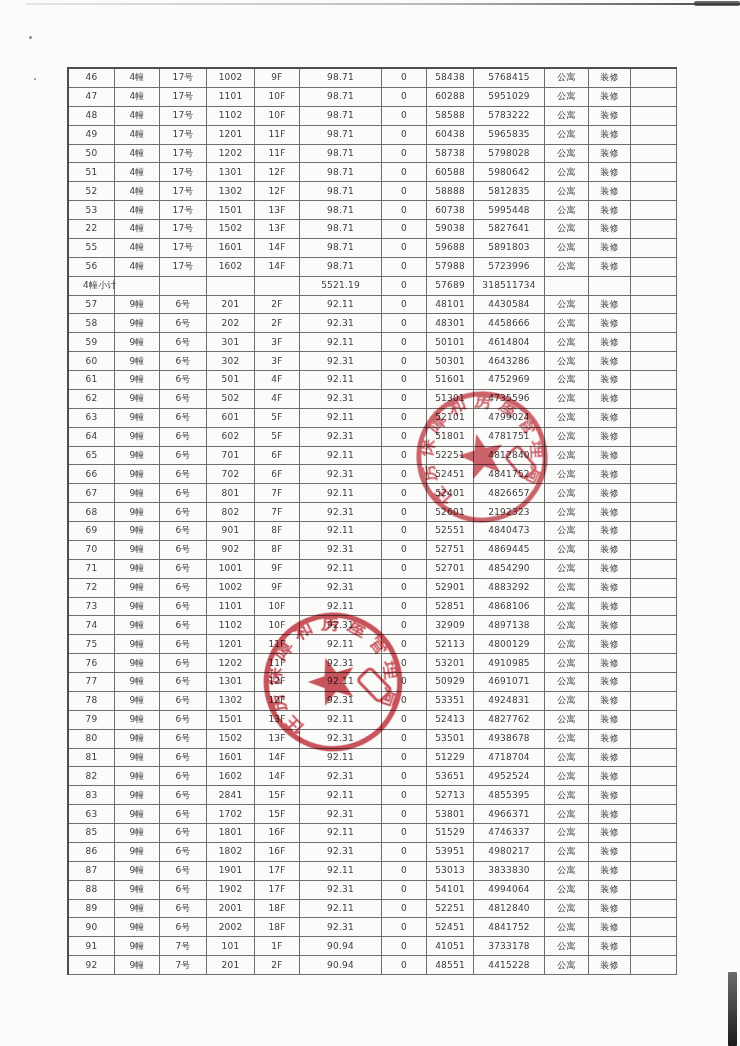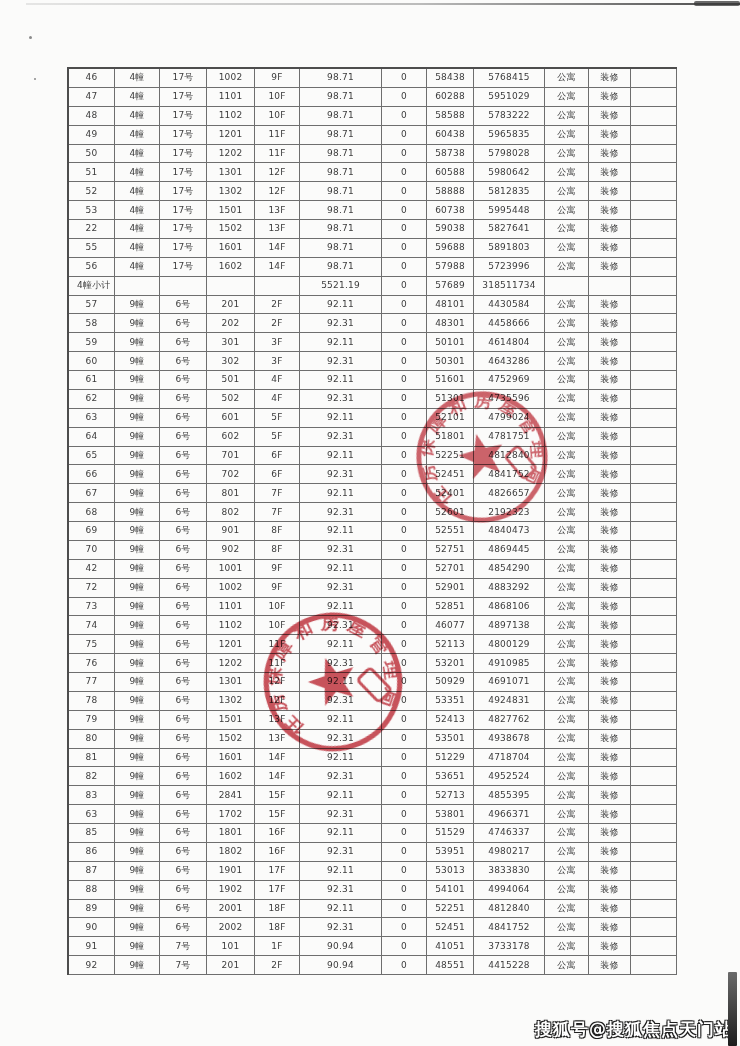--- a/index.html
+++ b/index.html
@@ -27,21 +27,21 @@
     background:transparent;
     color:#3c3c3c;
   }
   .trow { display:contents; }
   .tcell {
     border-right:1px solid #6e6e6e; border-bottom:1px solid #6e6e6e;
     display:flex; align-items:center; justify-content:center;
     font-size:9px; line-height:1; letter-spacing:.2px;
     color:#3c3c3c; white-space:nowrap; overflow:visible;
   }
-  .tcell.subtotal { justify-content:flex-start; padding-left:8px; }
+  .tcell.subtotal { justify-content:flex-start; padding-left:14px; }
 
   
   .stamp { position:absolute; color:#c5414b; mix-blend-mode:multiply; opacity:.82; filter:blur(.4px); }
   .stamp svg { width:100%; height:100%; overflow:visible; }
   .stamp-1 { left:412px; top:387px; width:140px; height:140px; transform:rotate(-14deg); }
   .stamp-2 { left:259px; top:608px; width:148px; height:148px; transform:rotate(-18deg); opacity:.9; }
 
   
   .watermark {
     position:absolute; right:7px; bottom:5px;
@@ -80,24 +80,24 @@
       <div class="trow"><div class="tcell">61</div><div class="tcell">9幢</div><div class="tcell">6号</div><div class="tcell">501</div><div class="tcell">4F</div><div class="tcell">92.11</div><div class="tcell">0</div><div class="tcell">51601</div><div class="tcell">4752969</div><div class="tcell">公寓</div><div class="tcell">装修</div><div class="tcell"></div></div>
       <div class="trow"><div class="tcell">62</div><div class="tcell">9幢</div><div class="tcell">6号</div><div class="tcell">502</div><div class="tcell">4F</div><div class="tcell">92.31</div><div class="tcell">0</div><div class="tcell">51301</div><div class="tcell">4735596</div><div class="tcell">公寓</div><div class="tcell">装修</div><div class="tcell"></div></div>
       <div class="trow"><div class="tcell">63</div><div class="tcell">9幢</div><div class="tcell">6号</div><div class="tcell">601</div><div class="tcell">5F</div><div class="tcell">92.11</div><div class="tcell">0</div><div class="tcell">52101</div><div class="tcell">4799024</div><div class="tcell">公寓</div><div class="tcell">装修</div><div class="tcell"></div></div>
       <div class="trow"><div class="tcell">64</div><div class="tcell">9幢</div><div class="tcell">6号</div><div class="tcell">602</div><div class="tcell">5F</div><div class="tcell">92.31</div><div class="tcell">0</div><div class="tcell">51801</div><div class="tcell">4781751</div><div class="tcell">公寓</div><div class="tcell">装修</div><div class="tcell"></div></div>
       <div class="trow"><div class="tcell">65</div><div class="tcell">9幢</div><div class="tcell">6号</div><div class="tcell">701</div><div class="tcell">6F</div><div class="tcell">92.11</div><div class="tcell">0</div><div class="tcell">52251</div><div class="tcell">4812840</div><div class="tcell">公寓</div><div class="tcell">装修</div><div class="tcell"></div></div>
       <div class="trow"><div class="tcell">66</div><div class="tcell">9幢</div><div class="tcell">6号</div><div class="tcell">702</div><div class="tcell">6F</div><div class="tcell">92.31</div><div class="tcell">0</div><div class="tcell">52451</div><div class="tcell">4841752</div><div class="tcell">公寓</div><div class="tcell">装修</div><div class="tcell"></div></div>
       <div class="trow"><div class="tcell">67</div><div class="tcell">9幢</div><div class="tcell">6号</div><div class="tcell">801</div><div class="tcell">7F</div><div class="tcell">92.11</div><div class="tcell">0</div><div class="tcell">52401</div><div class="tcell">4826657</div><div class="tcell">公寓</div><div class="tcell">装修</div><div class="tcell"></div></div>
       <div class="trow"><div class="tcell">68</div><div class="tcell">9幢</div><div class="tcell">6号</div><div class="tcell">802</div><div class="tcell">7F</div><div class="tcell">92.31</div><div class="tcell">0</div><div class="tcell">52601</div><div class="tcell">2192323</div><div class="tcell">公寓</div><div class="tcell">装修</div><div class="tcell"></div></div>
       <div class="trow"><div class="tcell">69</div><div class="tcell">9幢</div><div class="tcell">6号</div><div class="tcell">901</div><div class="tcell">8F</div><div class="tcell">92.11</div><div class="tcell">0</div><div class="tcell">52551</div><div class="tcell">4840473</div><div class="tcell">公寓</div><div class="tcell">装修</div><div class="tcell"></div></div>
       <div class="trow"><div class="tcell">70</div><div class="tcell">9幢</div><div class="tcell">6号</div><div class="tcell">902</div><div class="tcell">8F</div><div class="tcell">92.31</div><div class="tcell">0</div><div class="tcell">52751</div><div class="tcell">4869445</div><div class="tcell">公寓</div><div class="tcell">装修</div><div class="tcell"></div></div>
-      <div class="trow"><div class="tcell">42</div><div class="tcell">9幢</div><div class="tcell">6号</div><div class="tcell">1001</div><div class="tcell">9F</div><div class="tcell">92.11</div><div class="tcell">0</div><div class="tcell">52701</div><div class="tcell">4854290</div><div class="tcell">公寓</div><div class="tcell">装修</div><div class="tcell"></div></div>
+      <div class="trow"><div class="tcell">71</div><div class="tcell">9幢</div><div class="tcell">6号</div><div class="tcell">1001</div><div class="tcell">9F</div><div class="tcell">92.11</div><div class="tcell">0</div><div class="tcell">52701</div><div class="tcell">4854290</div><div class="tcell">公寓</div><div class="tcell">装修</div><div class="tcell"></div></div>
       <div class="trow"><div class="tcell">72</div><div class="tcell">9幢</div><div class="tcell">6号</div><div class="tcell">1002</div><div class="tcell">9F</div><div class="tcell">92.31</div><div class="tcell">0</div><div class="tcell">52901</div><div class="tcell">4883292</div><div class="tcell">公寓</div><div class="tcell">装修</div><div class="tcell"></div></div>
       <div class="trow"><div class="tcell">73</div><div class="tcell">9幢</div><div class="tcell">6号</div><div class="tcell">1101</div><div class="tcell">10F</div><div class="tcell">92.11</div><div class="tcell">0</div><div class="tcell">52851</div><div class="tcell">4868106</div><div class="tcell">公寓</div><div class="tcell">装修</div><div class="tcell"></div></div>
-      <div class="trow"><div class="tcell">74</div><div class="tcell">9幢</div><div class="tcell">6号</div><div class="tcell">1102</div><div class="tcell">10F</div><div class="tcell">92.31</div><div class="tcell">0</div><div class="tcell">46077</div><div class="tcell">4897138</div><div class="tcell">公寓</div><div class="tcell">装修</div><div class="tcell"></div></div>
+      <div class="trow"><div class="tcell">74</div><div class="tcell">9幢</div><div class="tcell">6号</div><div class="tcell">1102</div><div class="tcell">10F</div><div class="tcell">92.31</div><div class="tcell">0</div><div class="tcell">32909</div><div class="tcell">4897138</div><div class="tcell">公寓</div><div class="tcell">装修</div><div class="tcell"></div></div>
       <div class="trow"><div class="tcell">75</div><div class="tcell">9幢</div><div class="tcell">6号</div><div class="tcell">1201</div><div class="tcell">11F</div><div class="tcell">92.11</div><div class="tcell">0</div><div class="tcell">52113</div><div class="tcell">4800129</div><div class="tcell">公寓</div><div class="tcell">装修</div><div class="tcell"></div></div>
       <div class="trow"><div class="tcell">76</div><div class="tcell">9幢</div><div class="tcell">6号</div><div class="tcell">1202</div><div class="tcell">11F</div><div class="tcell">92.31</div><div class="tcell">0</div><div class="tcell">53201</div><div class="tcell">4910985</div><div class="tcell">公寓</div><div class="tcell">装修</div><div class="tcell"></div></div>
       <div class="trow"><div class="tcell">77</div><div class="tcell">9幢</div><div class="tcell">6号</div><div class="tcell">1301</div><div class="tcell">12F</div><div class="tcell">92.11</div><div class="tcell">0</div><div class="tcell">50929</div><div class="tcell">4691071</div><div class="tcell">公寓</div><div class="tcell">装修</div><div class="tcell"></div></div>
       <div class="trow"><div class="tcell">78</div><div class="tcell">9幢</div><div class="tcell">6号</div><div class="tcell">1302</div><div class="tcell">12F</div><div class="tcell">92.31</div><div class="tcell">0</div><div class="tcell">53351</div><div class="tcell">4924831</div><div class="tcell">公寓</div><div class="tcell">装修</div><div class="tcell"></div></div>
       <div class="trow"><div class="tcell">79</div><div class="tcell">9幢</div><div class="tcell">6号</div><div class="tcell">1501</div><div class="tcell">13F</div><div class="tcell">92.11</div><div class="tcell">0</div><div class="tcell">52413</div><div class="tcell">4827762</div><div class="tcell">公寓</div><div class="tcell">装修</div><div class="tcell"></div></div>
       <div class="trow"><div class="tcell">80</div><div class="tcell">9幢</div><div class="tcell">6号</div><div class="tcell">1502</div><div class="tcell">13F</div><div class="tcell">92.31</div><div class="tcell">0</div><div class="tcell">53501</div><div class="tcell">4938678</div><div class="tcell">公寓</div><div class="tcell">装修</div><div class="tcell"></div></div>
       <div class="trow"><div class="tcell">81</div><div class="tcell">9幢</div><div class="tcell">6号</div><div class="tcell">1601</div><div class="tcell">14F</div><div class="tcell">92.11</div><div class="tcell">0</div><div class="tcell">51229</div><div class="tcell">4718704</div><div class="tcell">公寓</div><div class="tcell">装修</div><div class="tcell"></div></div>
       <div class="trow"><div class="tcell">82</div><div class="tcell">9幢</div><div class="tcell">6号</div><div class="tcell">1602</div><div class="tcell">14F</div><div class="tcell">92.31</div><div class="tcell">0</div><div class="tcell">53651</div><div class="tcell">4952524</div><div class="tcell">公寓</div><div class="tcell">装修</div><div class="tcell"></div></div>
       <div class="trow"><div class="tcell">83</div><div class="tcell">9幢</div><div class="tcell">6号</div><div class="tcell">2841</div><div class="tcell">15F</div><div class="tcell">92.11</div><div class="tcell">0</div><div class="tcell">52713</div><div class="tcell">4855395</div><div class="tcell">公寓</div><div class="tcell">装修</div><div class="tcell"></div></div>
       <div class="trow"><div class="tcell">63</div><div class="tcell">9幢</div><div class="tcell">6号</div><div class="tcell">1702</div><div class="tcell">15F</div><div class="tcell">92.31</div><div class="tcell">0</div><div class="tcell">53801</div><div class="tcell">4966371</div><div class="tcell">公寓</div><div class="tcell">装修</div><div class="tcell"></div></div>
@@ -132,17 +132,16 @@
       </defs>
       <circle cx="100" cy="100" r="90" fill="none" stroke="currentColor" stroke-width="7"></circle>
       <polygon fill="currentColor" points="100,66 108.2,88.7 132.3,89.5 113.3,104.3 120,127.5 100,114 80,127.5 86.7,104.3 67.7,89.5 91.8,88.7"></polygon>
       <text font-size="25" fill="currentColor" letter-spacing="9" font-weight="bold">
         <textPath href="#arc-b" startOffset="14">住房保障和房屋管理局</textPath>
       </text>
       <rect x="140" y="100" width="24" height="42" rx="5" fill="none" stroke="currentColor" stroke-width="4" transform="rotate(-26 152 121)"></rect>
     </svg>
   </div>
 
-  <div class="watermark">搜狐号@搜狐焦点天门站</div>
 
   <div class="edge-bar"></div>
 
 </div>
 
 </body></html>

